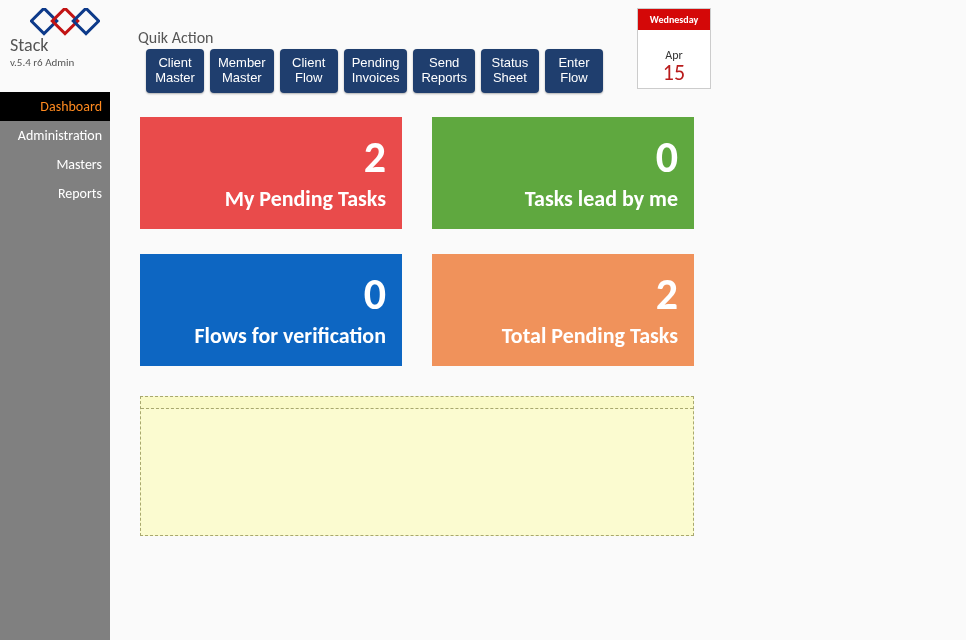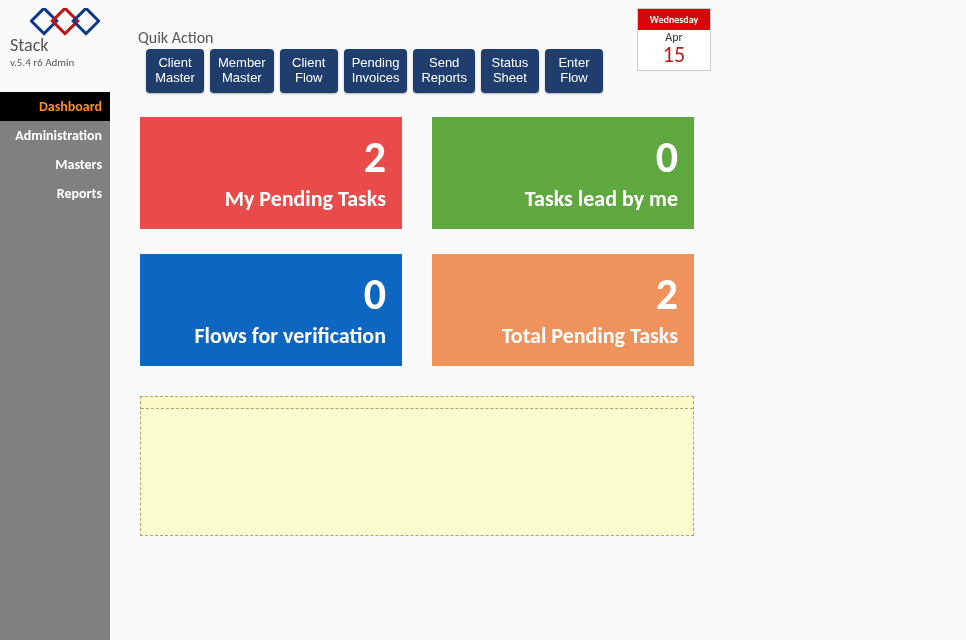--- a/index.html
+++ b/index.html
@@ -76,38 +76,37 @@
   .date-day {
     background: #d40808;
     color: #fff;
     font-size: 10px;
     font-weight: bold;
     padding: 4px 0;
   }
   .date-mon {
     font-size: 12px;
     color: #333;
-    padding-top: 0;
+    padding-top: 18px;
   }
   .date-num {
     font-size: 22px;
     color: #b91c1c;
     line-height: 1;
     padding-bottom: 4px;
   }
   .body-row {
     display: flex;
     height: 548px;
   }
   .sidebar {
     width: 110px;
     background: #808080;
     display: flex;
     flex-direction: column;
-    font-weight: bold;
   }
   .side-item {
     color: #fff;
     font-size: 14px;
     text-align: right;
     padding: 6px 8px;
     cursor: pointer;
   }
   .side-item.active {
     background: #000;

